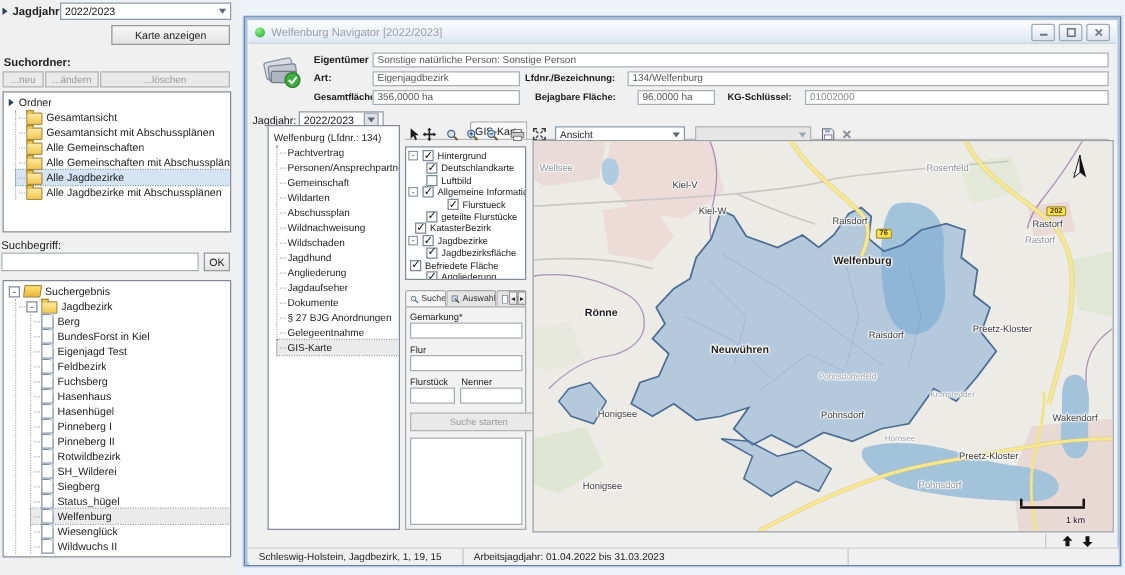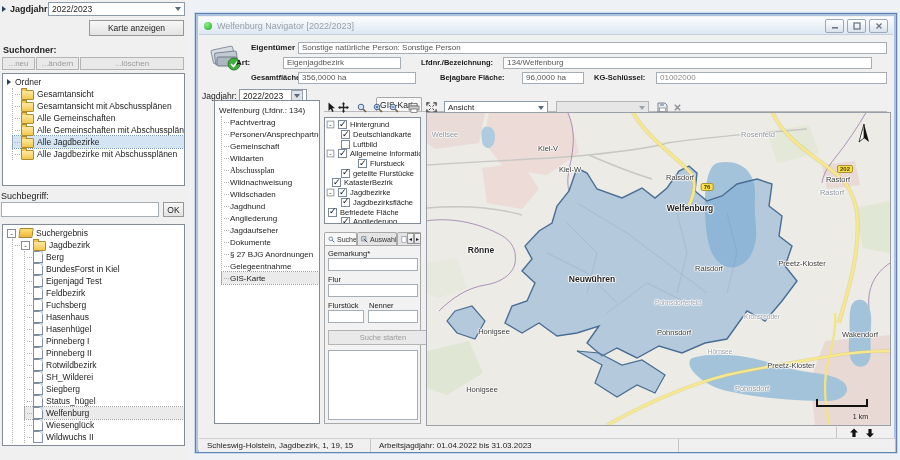--- a/index.html
+++ b/index.html
@@ -257,30 +257,30 @@
       <rect x="9" y="15" width="20" height="9" rx="1.5" fill="#aeb6c2" stroke="#6f7988"></rect>
       <circle cx="26" cy="22" r="6" fill="#3fae3f" stroke="#2c7d2c"></circle>
       <path d="M23,22 L25.5,24.5 L29.5,19.5" stroke="#fff" stroke-width="1.6" fill="none"></path>
     </svg>
   </div>
 
   <div class="hrow" style="left:55px;top:27px;width:636px;">
     <span class="hlabel" style="width:47px;">Eigentümer</span>
     <span class="input" style="flex:1;height:12px;">Sonstige natürliche Person: Sonstige Person</span>
   </div>
-  <div class="hrow" style="left:40px;top:42px;width:636px;">
+  <div class="hrow" style="left:55px;top:42px;width:636px;">
     <span class="hlabel" style="width:47px;">Art:</span>
     <span class="input" style="width:118px;height:12px;">Eigenjagdbezirk</span>
-    <span class="hlabel" style="margin-left:20px;width:82px;font-size:7.5px;">Lfdnr./Bezeichnung:</span>
+    <span class="hlabel" style="margin-left:4px;width:82px;font-size:7.5px;">Lfdnr./Bezeichnung:</span>
     <span class="input" style="flex:1;height:12px;">134/Welfenburg</span>
   </div>
   <div class="hrow" style="left:55px;top:57px;width:636px;">
     <span class="hlabel" style="width:47px;font-size:7.5px;">Gesamtfläche:</span>
     <span class="input" style="width:118px;height:12px;">356,0000 ha</span>
-    <span class="hlabel" style="margin-left:24px;width:82px;font-size:7.5px;">Bejagbare Fläche:</span>
+    <span class="hlabel" style="margin-left:12px;width:82px;font-size:7.5px;">Bejagbare Fläche:</span>
     <span class="input" style="width:62px;height:12px;">96,0000 ha</span>
     <span class="hlabel" style="margin-left:10px;width:62px;font-size:7.5px;">KG-Schlüssel:</span>
     <span class="input" style="flex:1;height:12px;color:#8b8b8b;">01002000</span>
   </div>
 
   <div class="abs hlabel" style="left:6px;top:77px;font-weight:normal;font-size:8.5px;">Jagdjahr:</div>
   <div class="abs combo" style="left:43px;top:75px;width:68px;height:14px;">
     <span class="val">2022/2023</span>
     <span style="flex:none;width:10px;height:10px;background:#dfe3e8;border:1px solid #9aa2ac;display:flex;align-items:center;justify-content:center;">
         <span class="chev" style="margin:0;"></span>
@@ -299,21 +299,21 @@
         </div>
         <div class="trow" style="font-size: 8px;">
           <span class="tlbl">Personen/Ansprechpartner</span>
         </div>
         <div class="trow" style="font-size: 8px;">
           <span class="tlbl">Gemeinschaft</span>
         </div>
         <div class="trow" style="font-size: 8px;">
           <span class="tlbl">Wildarten</span>
         </div>
-        <div class="trow" style="font-size: 8px; font-family: Liberation Serif, serif;">
+        <div class="trow" style="font-size: 8px;">
           <span class="tlbl">Abschussplan</span>
         </div>
         <div class="trow" style="font-size: 8px;">
           <span class="tlbl">Wildnachweisung</span>
         </div>
         <div class="trow" style="font-size: 8px;">
           <span class="tlbl">Wildschaden</span>
         </div>
         <div class="trow" style="font-size: 8px;">
           <span class="tlbl">Jagdhund</span>

